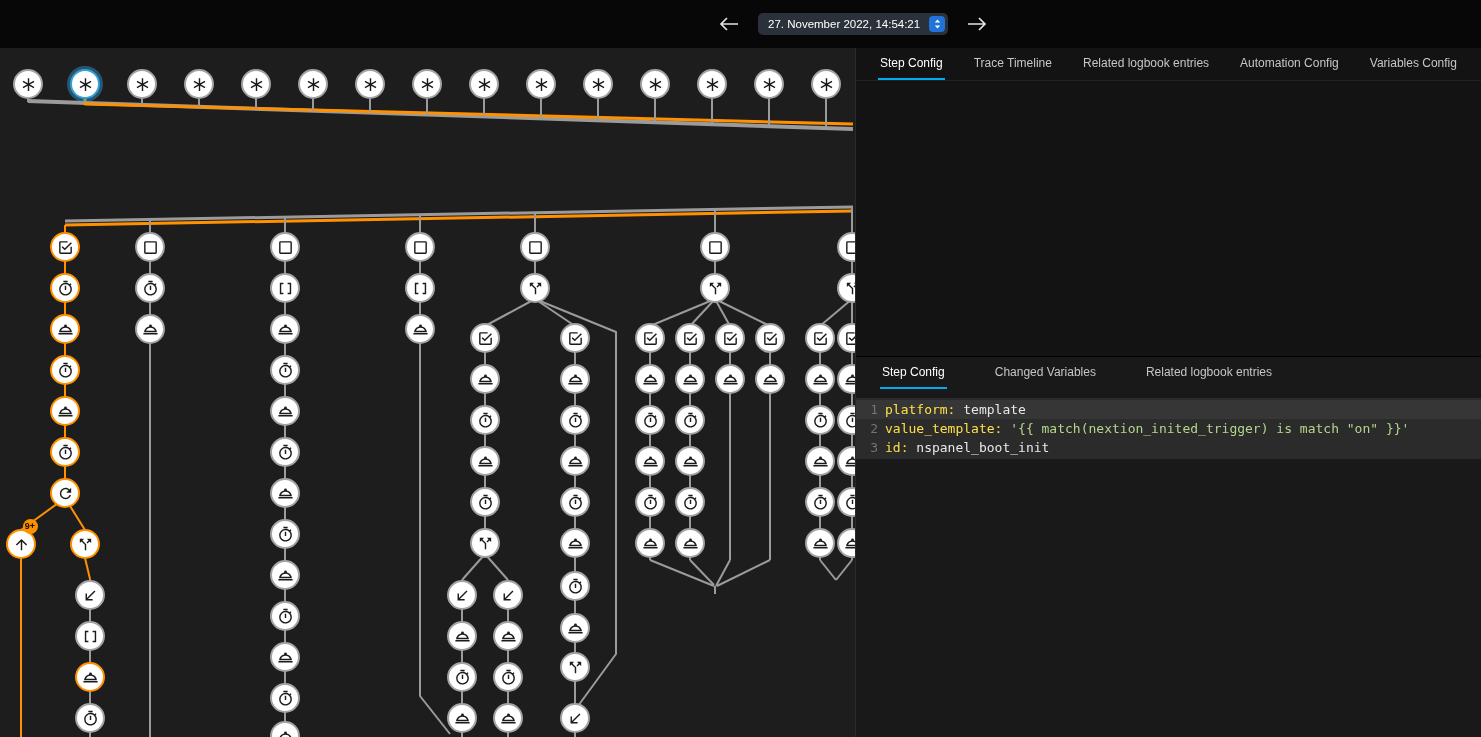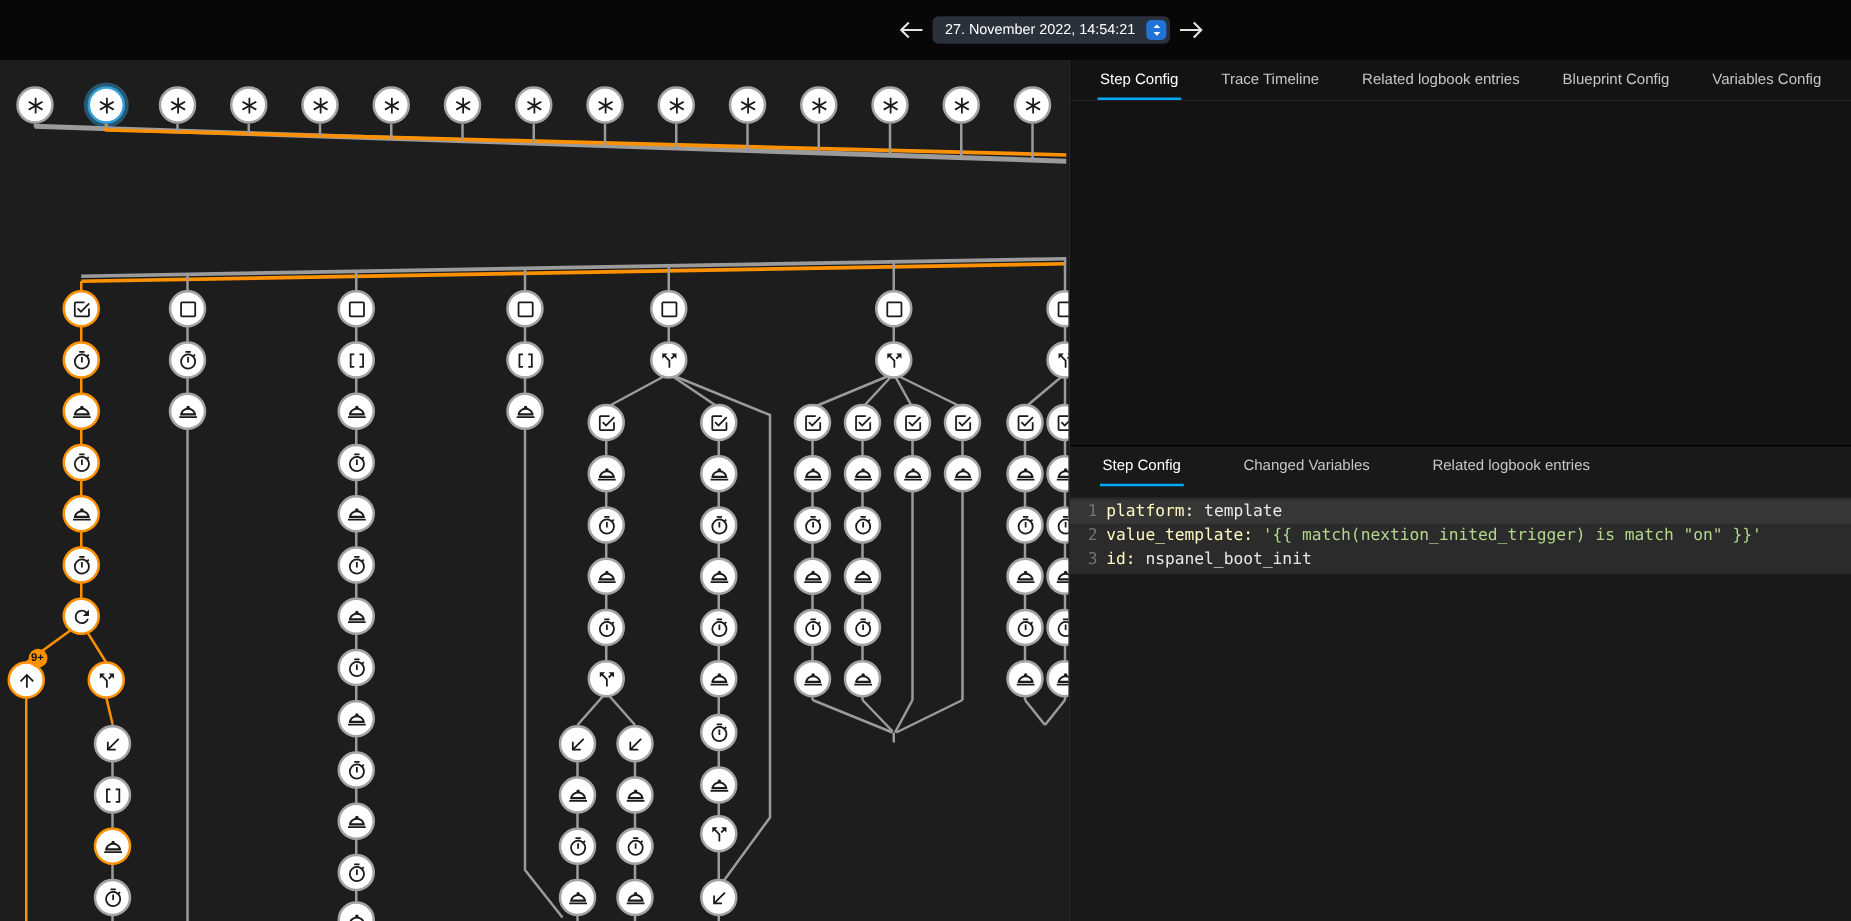--- a/index.html
+++ b/index.html
@@ -2,21 +2,21 @@
 <html><head>
 <meta charset="utf-8">
 <title>Automation Trace</title>
 <style>
   html,body{margin:0;padding:0;background:#000;}
   body{position:relative;width:1481px;height:737px;overflow:hidden;
        font-family:"Liberation Sans",sans-serif;-webkit-font-smoothing:antialiased;}
 
   
   #topbar{position:absolute;left:0;top:0;width:1481px;height:48px;background:#070707;}
-  #topbar-controls{position:absolute;left:716px;top:12px;height:24px;display:flex;align-items:center;gap:4px;justify-content:flex-end;}
+  #topbar-controls{position:absolute;left:716px;top:12px;height:24px;display:flex;align-items:center;gap:16px;justify-content:flex-end;}
   .nav-arrow{width:26px;height:24px;display:flex;align-items:center;justify-content:center;
              background:none;border:none;padding:0;color:#e3e3e3;cursor:pointer;}
   #run-select{display:flex;align-items:center;height:22px;background:#2b313b;border-radius:5px;
               padding:0 3px 0 10px;gap:9px;cursor:pointer;}
   #run-select-label{color:#ffffff;font-size:11.5px;white-space:nowrap;}
   .stepper{width:16px;height:16px;border-radius:4px;background:#2273d8;display:flex;
            align-items:center;justify-content:center;}
 
   
   #graph{position:absolute;left:0;top:48px;width:855px;height:689px;background:#1d1d1d;overflow:hidden;}
@@ -42,21 +42,21 @@
   #executed{margin:23px 16px;color:#e8e8e8;font-size:14px;}
 
   #panel-bottom{position:absolute;left:0;top:308px;width:100%;height:381px;background:#191919;
                 border-top:1px solid #000;}
   #code{margin-top:9px;background:#2b2b2b;font-family:"DejaVu Sans Mono",monospace;
         font-size:13px;line-height:19px;padding:2px 0;cursor:text;}
   .code-row{display:flex;}
   .code-row.active{background:#363636;}
   .gutter{width:22px;flex:none;text-align:right;padding-right:7px;color:#737373;}
   .code-text{white-space:pre;color:#e8e8e8;}
-  .tok-key{color:#fef9c3;}
+  .tok-key{color:#fde047;}
   .tok-string{color:#b3d68c;}
   .tok-plain{color:#e8e8e8;}
 </style>
 </head>
 <body>
 
 <div id="topbar">
   <div id="topbar-controls">
     <button class="nav-arrow">
       <svg width="24" height="24" viewBox="0 0 24 24">
@@ -672,21 +672,21 @@
       </svg>
     </div>
     <div class="badge" style="left: 22.5px; top: 470.5px;">9+</div>
   </div>
 
 <div id="panel">
   <div id="panel-top-tabs" class="tabbar">
       <span class="tab sel">Step Config</span>
       <span class="tab">Trace Timeline</span>
       <span class="tab">Related logbook entries</span>
-      <span class="tab">Blueprint Config</span>
+      <span class="tab">Automation Config</span>
       <span class="tab">Variables Config</span>
     </div>
 
   <div id="panel-bottom">
     <div id="panel-bottom-tabs" class="tabbar">
         <span class="tab sel">Step Config</span>
         <span class="tab">Changed Variables</span>
         <span class="tab">Related logbook entries</span>
       </div>
     <div id="code">

